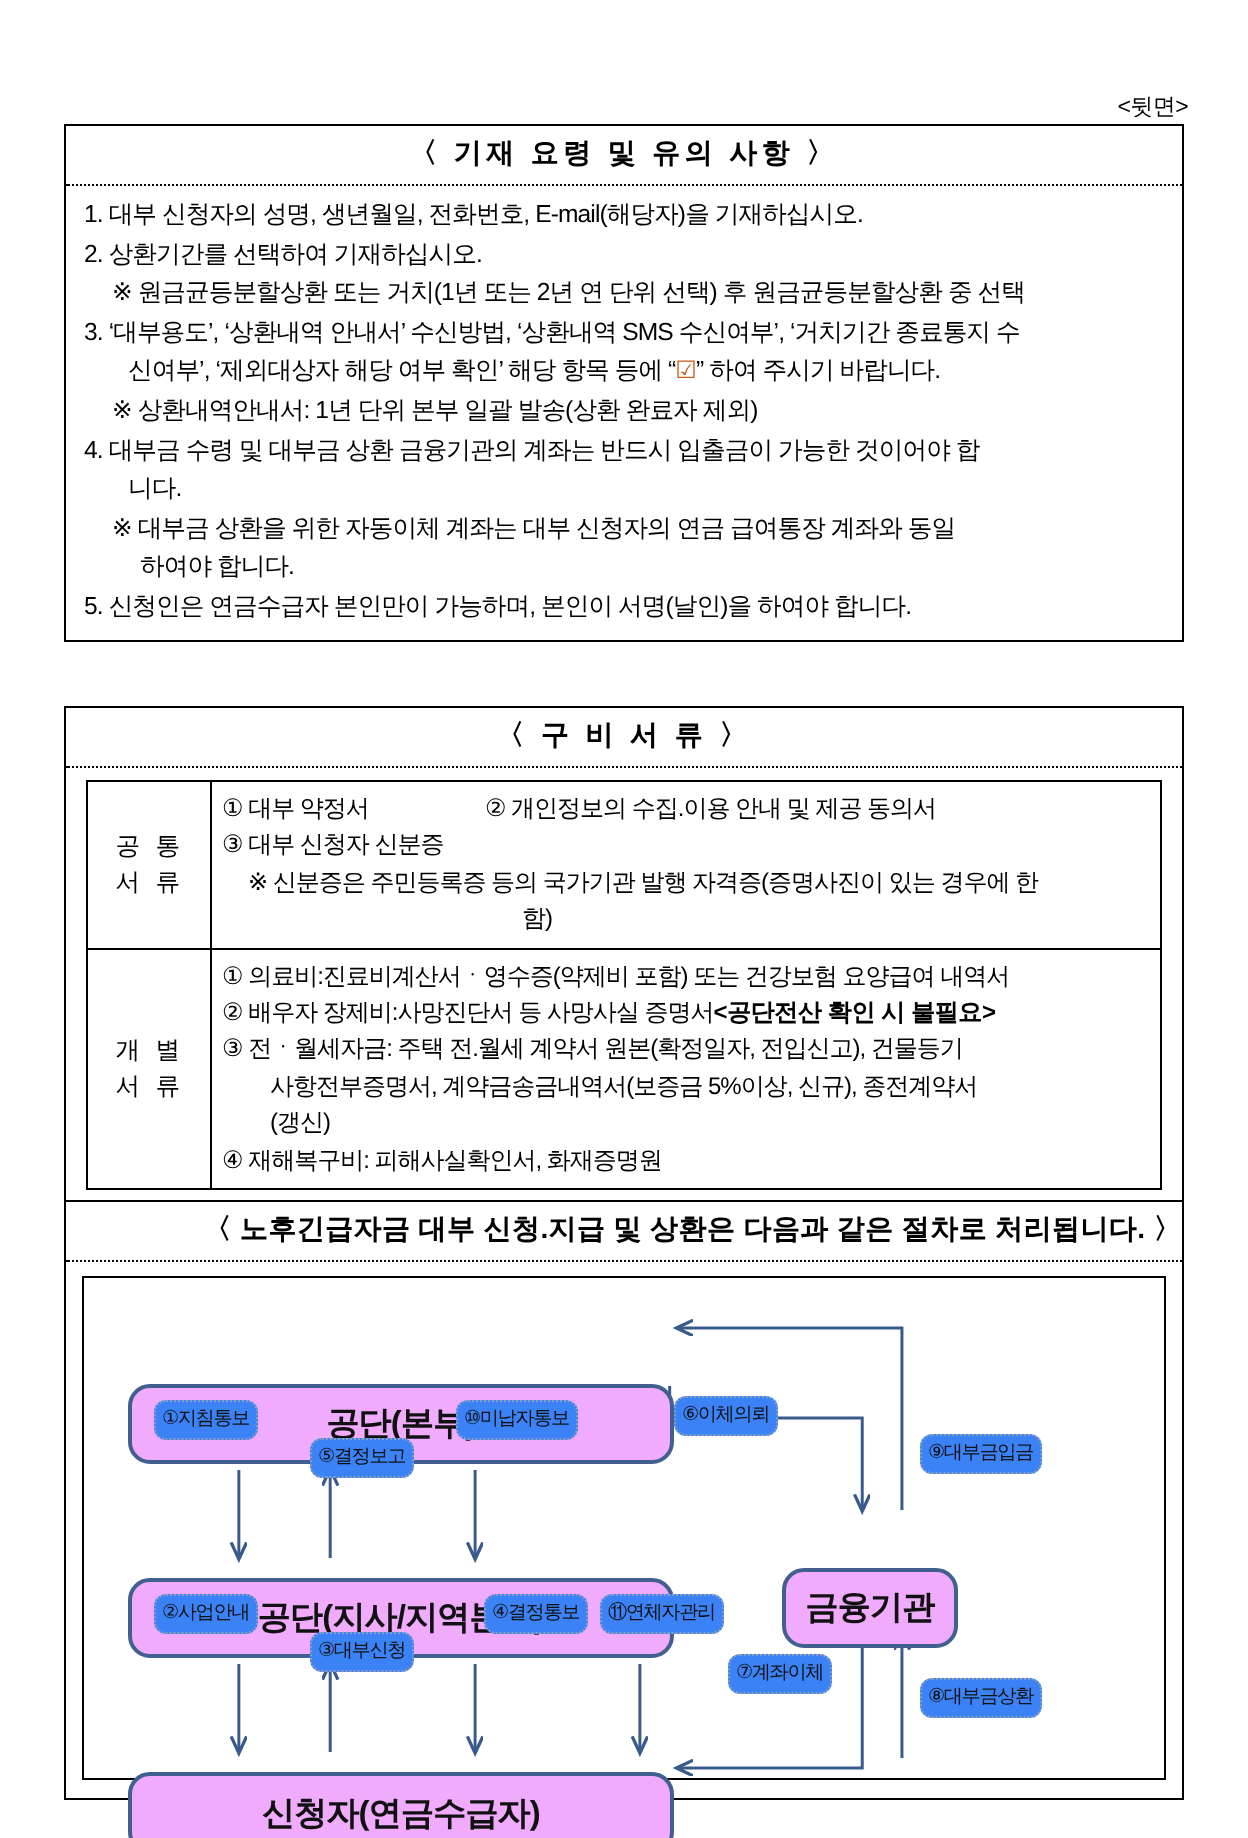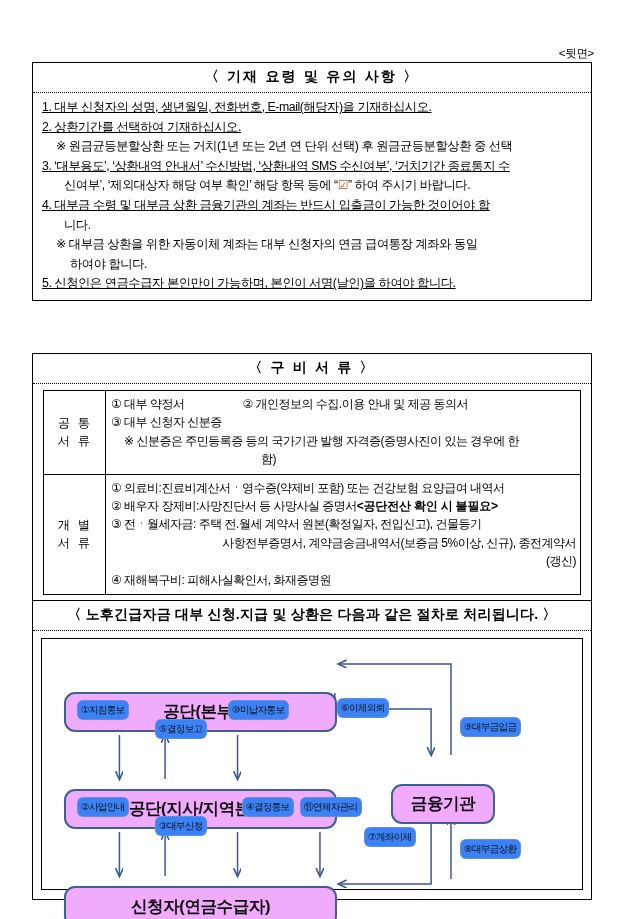--- a/index.html
+++ b/index.html
@@ -44,33 +44,34 @@
     text-align: center;
     font-weight: bold;
     font-size: 14px;
     letter-spacing: 2.2px;
     padding: 5px 0 6px 0;
     border-bottom: 1.2px dotted #000;
     white-space: nowrap;
   }
   .section-title.tight {
     letter-spacing: 0.2px;
+    text-align: right;
   }
   
   .notice-body {
     padding: 5px 7px 6px 7px;
   }
   .n-line {
     font-size: 12.3px;
     line-height: 19.6px;
     letter-spacing: -0.45px;
     white-space: nowrap;
     display: block;
   }
-  .ind-0 { padding-left: 2px; text-indent: 0; text-decoration: underline; }
+  .ind-0 { padding-left: 2px; text-indent: 0; }
   .ind-1 { padding-left: 16px; }
   .ind-2 { padding-left: 24px; }
   .ind-3 { padding-left: 30px; }
   .chk {
     color: #c75c1a;
     font-size: 12px;
   }
   
   .docs-body { padding: 6px 10px 9px 10px; }
   table.docs {
@@ -94,21 +95,21 @@
   }
   td.rowlabel span { display: block; }
   .d-line {
     font-size: 12px;
     line-height: 18.4px;
     letter-spacing: -0.5px;
     white-space: nowrap;
     display: block;
   }
   .d-ind-1 { padding-left: 13px; }
-  .d-ind-2 { padding-left: 24px; text-align: right; }
+  .d-ind-2 { padding-left: 24px; }
   .d-center { padding-left: 150px; }
   .gap-wide { display: inline-block; width: 58px; }
   .bold-note { font-weight: bold; letter-spacing: -0.2px; }
   
   .flow-body {
     position: relative;
     height: 252px;
     margin: 7px 8px 9px 8px;
     border: 1.3px solid #000;
     box-sizing: border-box;
@@ -159,20 +160,21 @@
   <div class="page-marker">&lt;뒷면&gt;</div>
 
   <div class="outer-box" style="top:62px;">
     <div class="section-title">〈 기재 요령 및 유의 사항 〉</div>
     <div class="notice-body">
       <span class="n-line ind-0">1. 대부 신청자의 성명, 생년월일, 전화번호, E-mail(해당자)을 기재하십시오.</span>
       <span class="n-line ind-0">2. 상환기간를 선택하여 기재하십시오.</span>
       <span class="n-line ind-1">※ 원금균등분할상환 또는 거치(1년 또는 2년 연 단위 선택) 후 원금균등분할상환 중 선택</span>
       <span class="n-line ind-0">3. ‘대부용도’, ‘상환내역 안내서’ 수신방법, ‘상환내역 SMS 수신여부’, ‘거치기간 종료통지 수</span>
       <span class="n-line ind-2">신여부’, ‘제외대상자 해당 여부 확인’ 해당 항목 등에 “<span class="chk">☑</span>” 하여 주시기 바랍니다.</span>
+      <span class="n-line ind-1">※ 상환내역안내서: 1년 단위 본부 일괄 발송(상환 완료자 제외)</span>
       <span class="n-line ind-0">4. 대부금 수령 및 대부금 상환 금융기관의 계좌는 반드시 입출금이 가능한 것이어야 합</span>
       <span class="n-line ind-2">니다.</span>
       <span class="n-line ind-1">※ 대부금 상환을 위한 자동이체 계좌는 대부 신청자의 연금 급여통장 계좌와 동일</span>
       <span class="n-line ind-3">하여야 합니다.</span>
       <span class="n-line ind-0">5. 신청인은 연금수급자 본인만이 가능하며, 본인이 서명(날인)을 하여야 합니다.</span>
     </div>
   </div>
 
   <div class="outer-box" style="top:353px;">
     <div class="section-title">〈 구 비 서 류 〉</div>
@@ -242,21 +244,21 @@
 
           <path d="M392,175 L392,245 L299,245"></path>
 
           <path d="M412,240 L412,178"></path>
         </g>
       </svg>
 
       <div class="fnode" style="left:22px; top:24px; width:273px; height:40px;">공단(본부)</div>
       <div class="fnode" style="left:22px; top:121px; width:273px; height:40px;">공단(지사/지역본부)</div>
       <div class="fnode" style="left:22px; top:218px; width:273px; height:41px;">신청자(연금수급자)</div>
-      <div class="fnode" style="left:349px; top:116px; width:104px; height:40px;">금융기관</div>
+      <div class="fnode" style="left:349px; top:116px; width:88px; height:40px;">금융기관</div>
 
       <div class="flabel" style="left:35px;  top:61px;">①지침통보</div>
       <div class="flabel" style="left:113px; top:80px;">⑤결정보고</div>
       <div class="flabel" style="left:186px; top:61px;">⑩미납자통보</div>
       <div class="flabel" style="left:295px; top:59px;">⑥이체의뢰</div>
       <div class="flabel" style="left:418px; top:78px;">⑨대부금입금</div>
       <div class="flabel" style="left:35px;  top:158px;">②사업안내</div>
       <div class="flabel" style="left:113px; top:177px;">③대부신청</div>
       <div class="flabel" style="left:200px; top:158px;">④결정통보</div>
       <div class="flabel" style="left:258px; top:158px;">⑪연체자관리</div>

